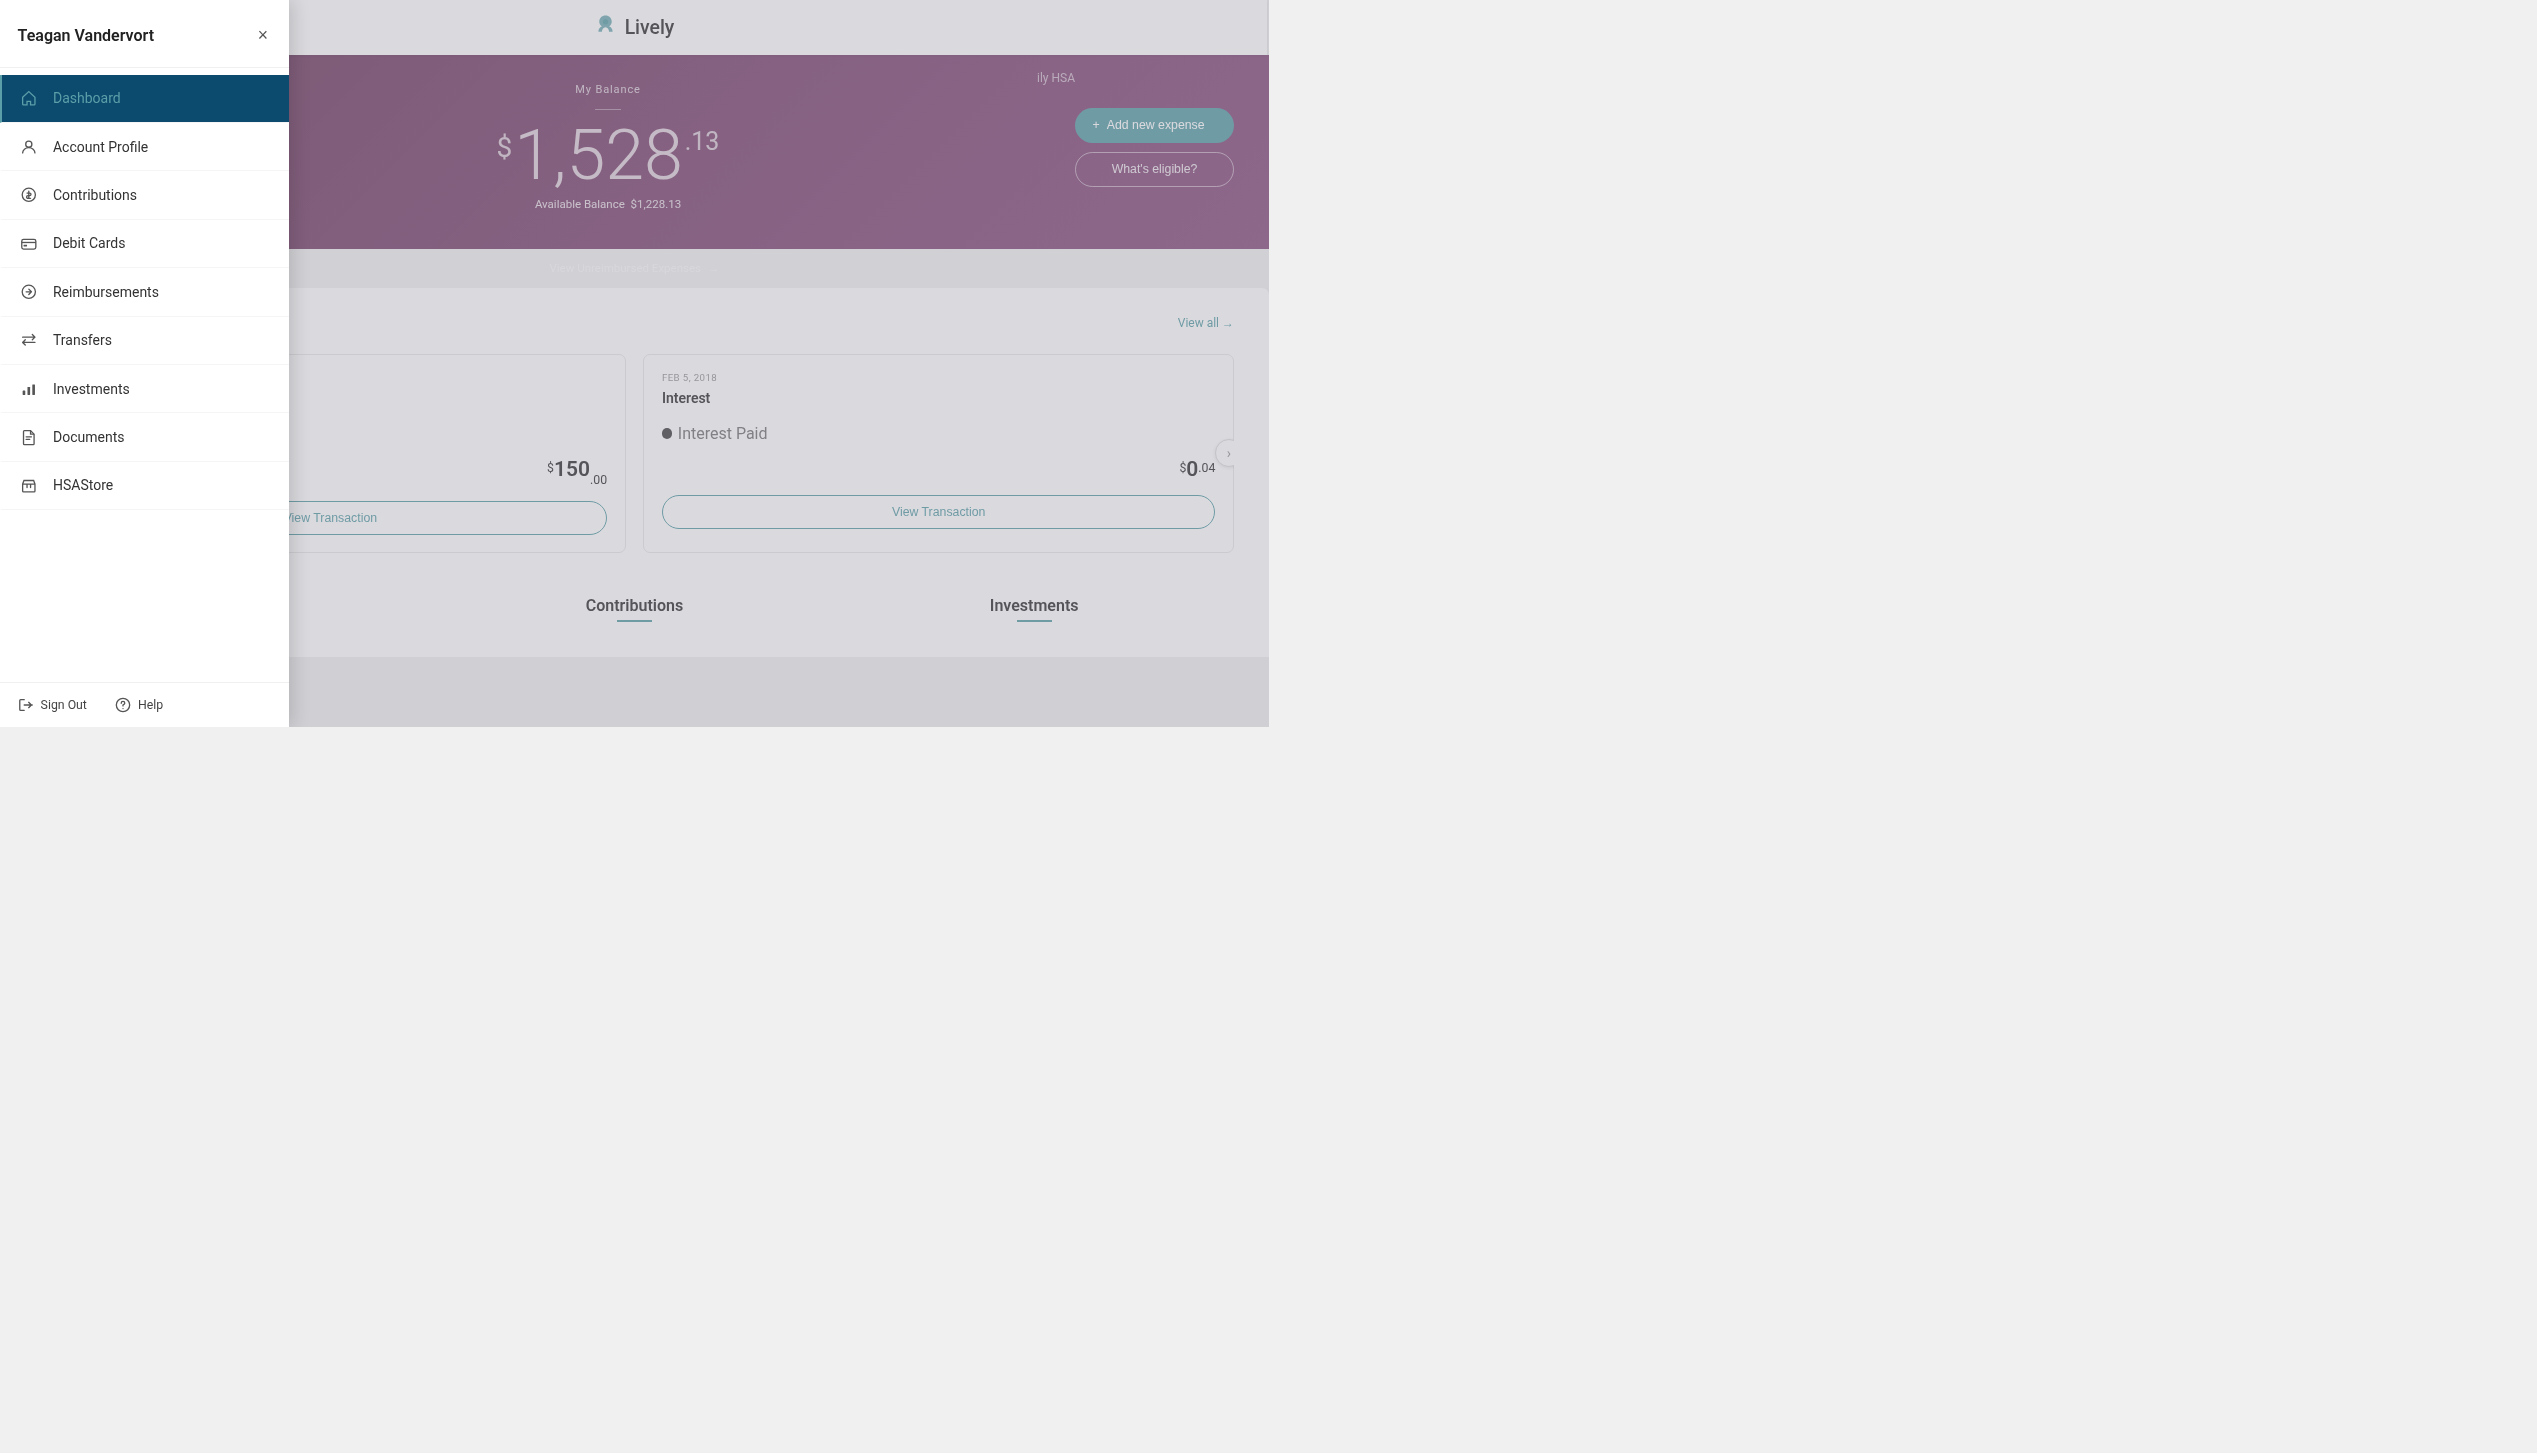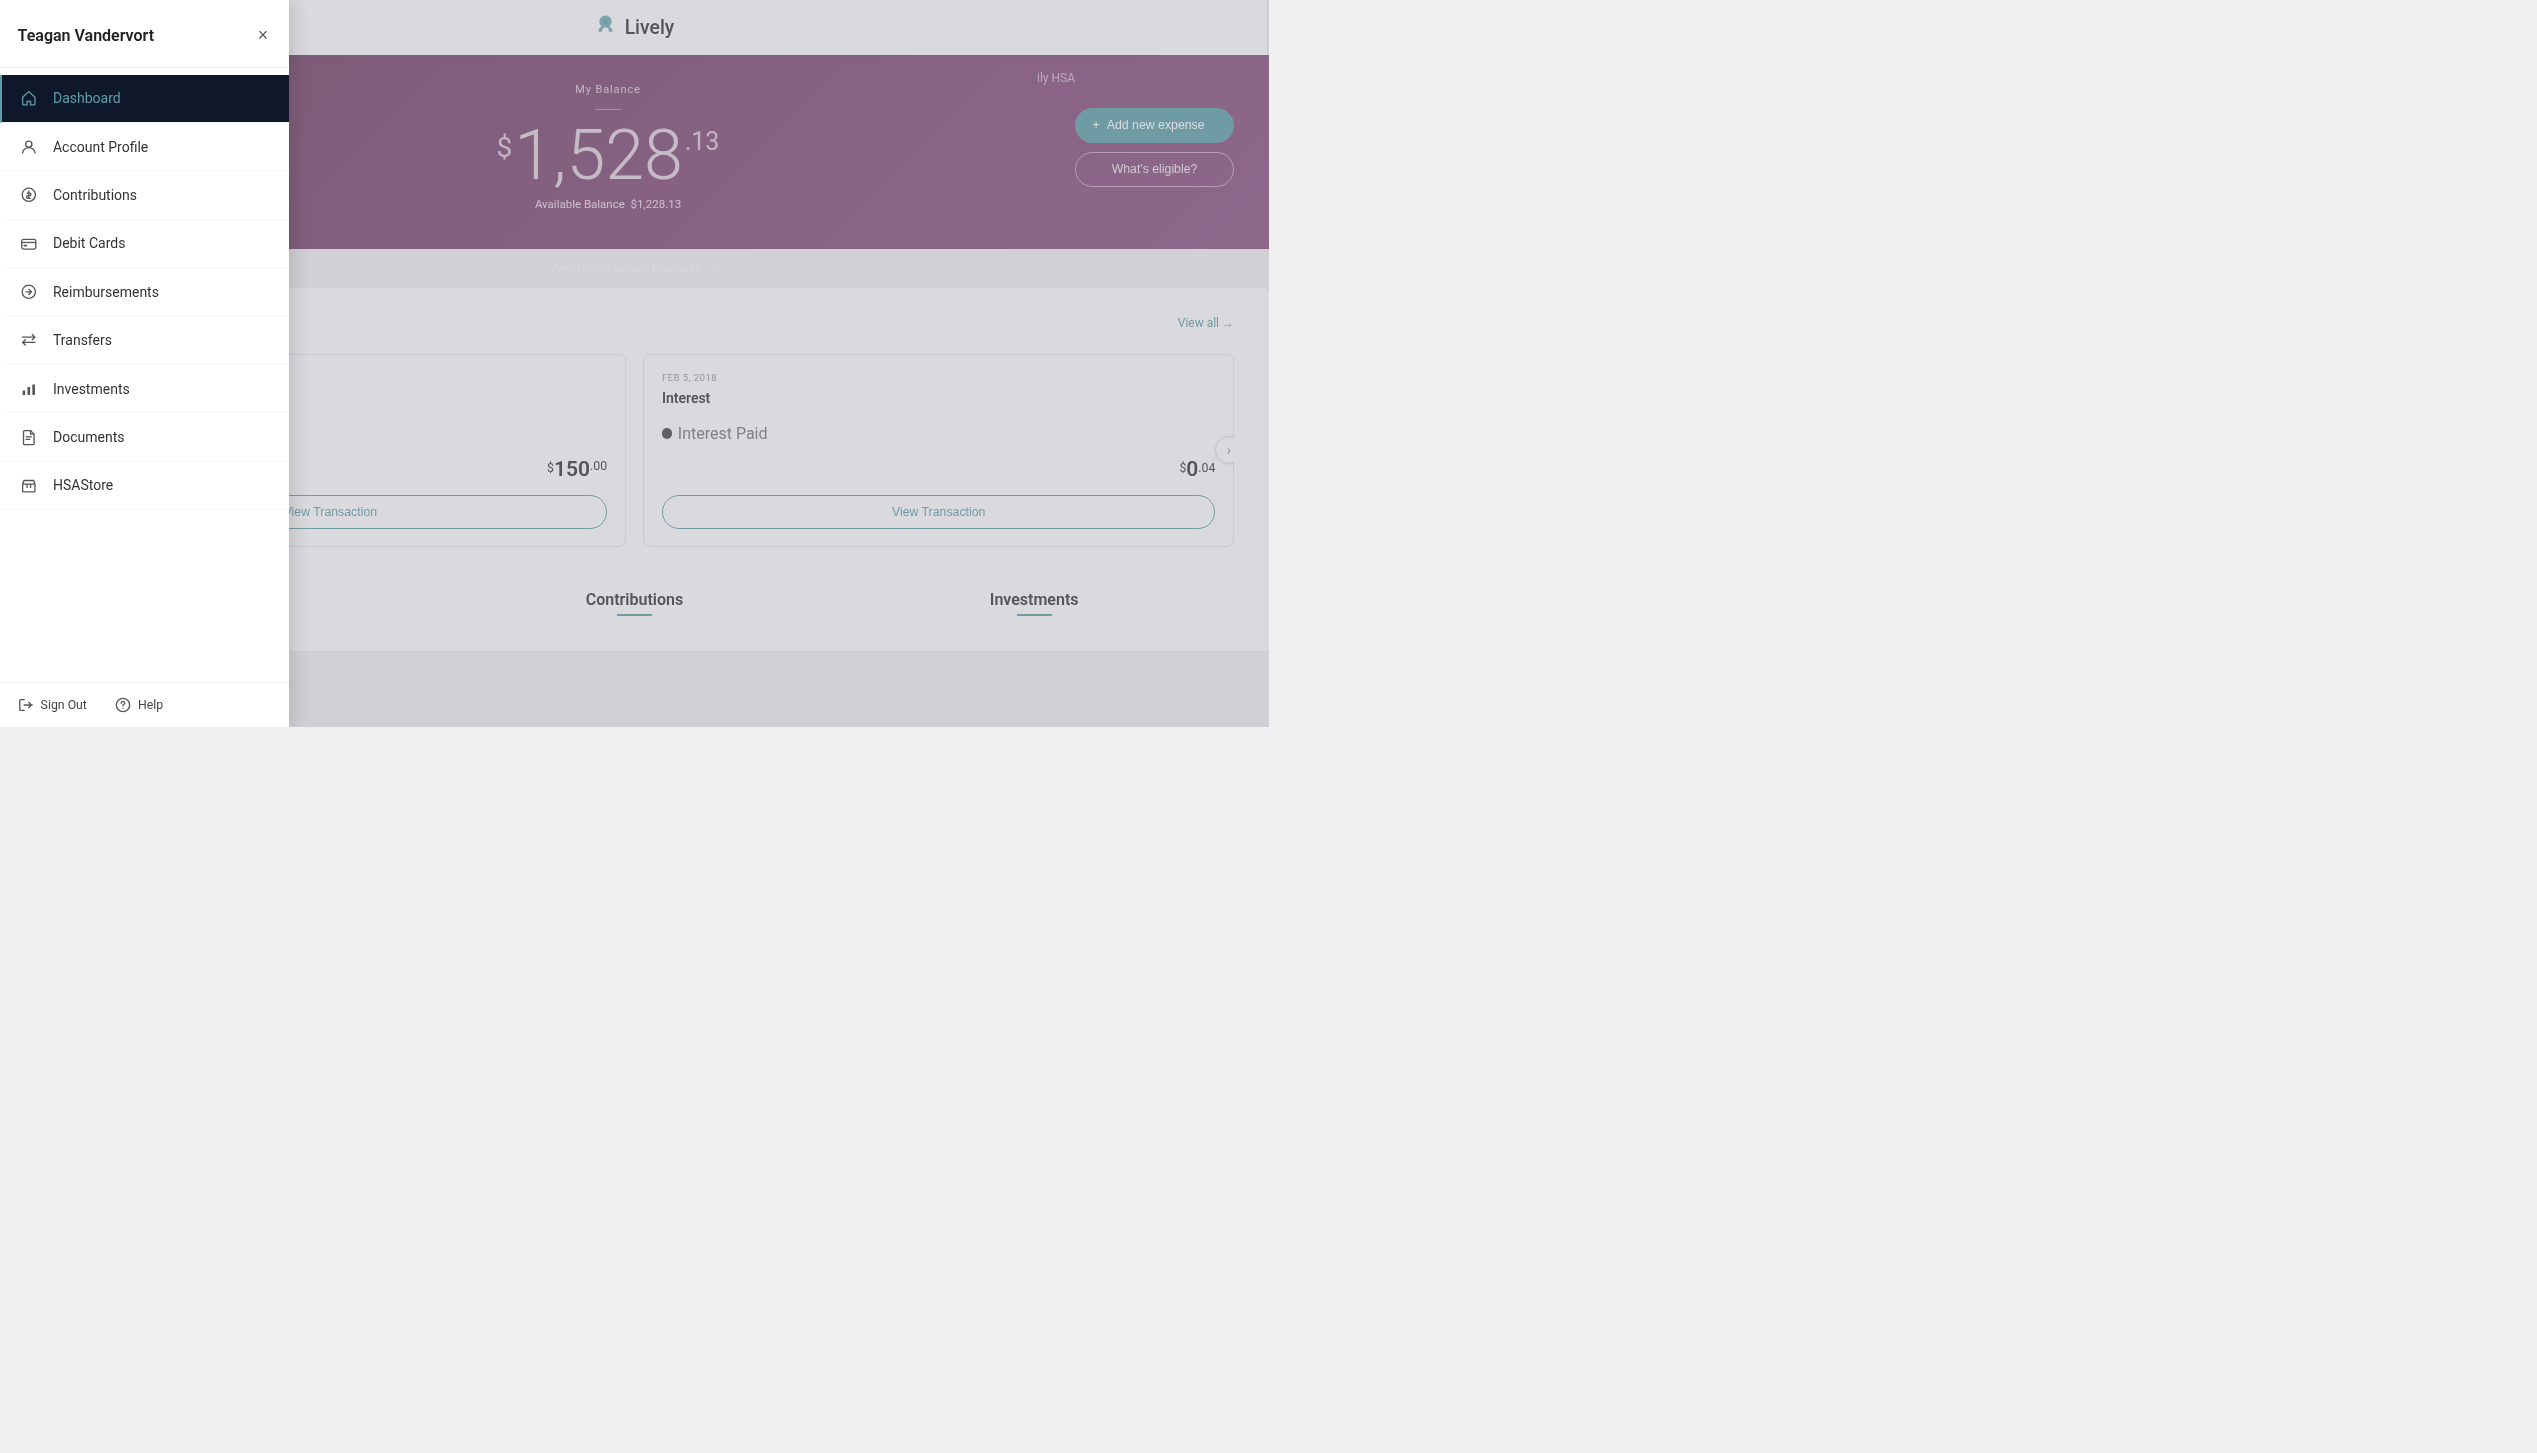--- a/index.html
+++ b/index.html
@@ -316,21 +316,21 @@
       align-items: center;
       gap: 14px;
       padding: 14px 17.6px;
       cursor: pointer;
       border-left: 2.6px solid transparent;
       transition: background 0.15s;
       border-bottom: 0.9px solid #f5f5f5;
     }
     .nav-item.active {
       border-left-color: #5b9fa8;
-      background: #0f172a;
+      background: #0c4a6e;
     }
     .nav-item.active .nav-label {
       color: #5b9fa8;
     }
     .nav-icon {
       width: 19.4px;
       height: 19.4px;
       color: #555;
       flex-shrink: 0;
       display: flex;
@@ -437,21 +437,21 @@
       <div class="transaction-card">
         <div class="transaction-date">FEB 14, 2018</div>
         <div class="transaction-name">Pending Contribution</div>
         <div class="transaction-type">
           <span class="type-dot dot-teal"></span>
           <span>HSA Contribution</span>
         </div>
         <div class="tx-amount-row">
           <span class="dollar-sign" style="font-size:12.3px;margin-top:3.5px;color:#333">$</span>
           <span style="font-size:21px;font-weight:600;color:#333">150</span>
-          <span class="cents" style="font-size:12.3px;margin-top:2px;color:#333">.00</span>
+          <span class="cents" style="font-size:12.3px;margin-top:16px;color:#333">.00</span>
         </div>
         <button class="btn-view-transaction">View Transaction</button>
       </div>
 
       <div class="transaction-card">
         <div class="transaction-date">FEB 5, 2018</div>
         <div class="transaction-name">Interest</div>
         <div class="transaction-type">
           <span class="type-dot dot-dark"></span>
           <span>Interest Paid</span>

